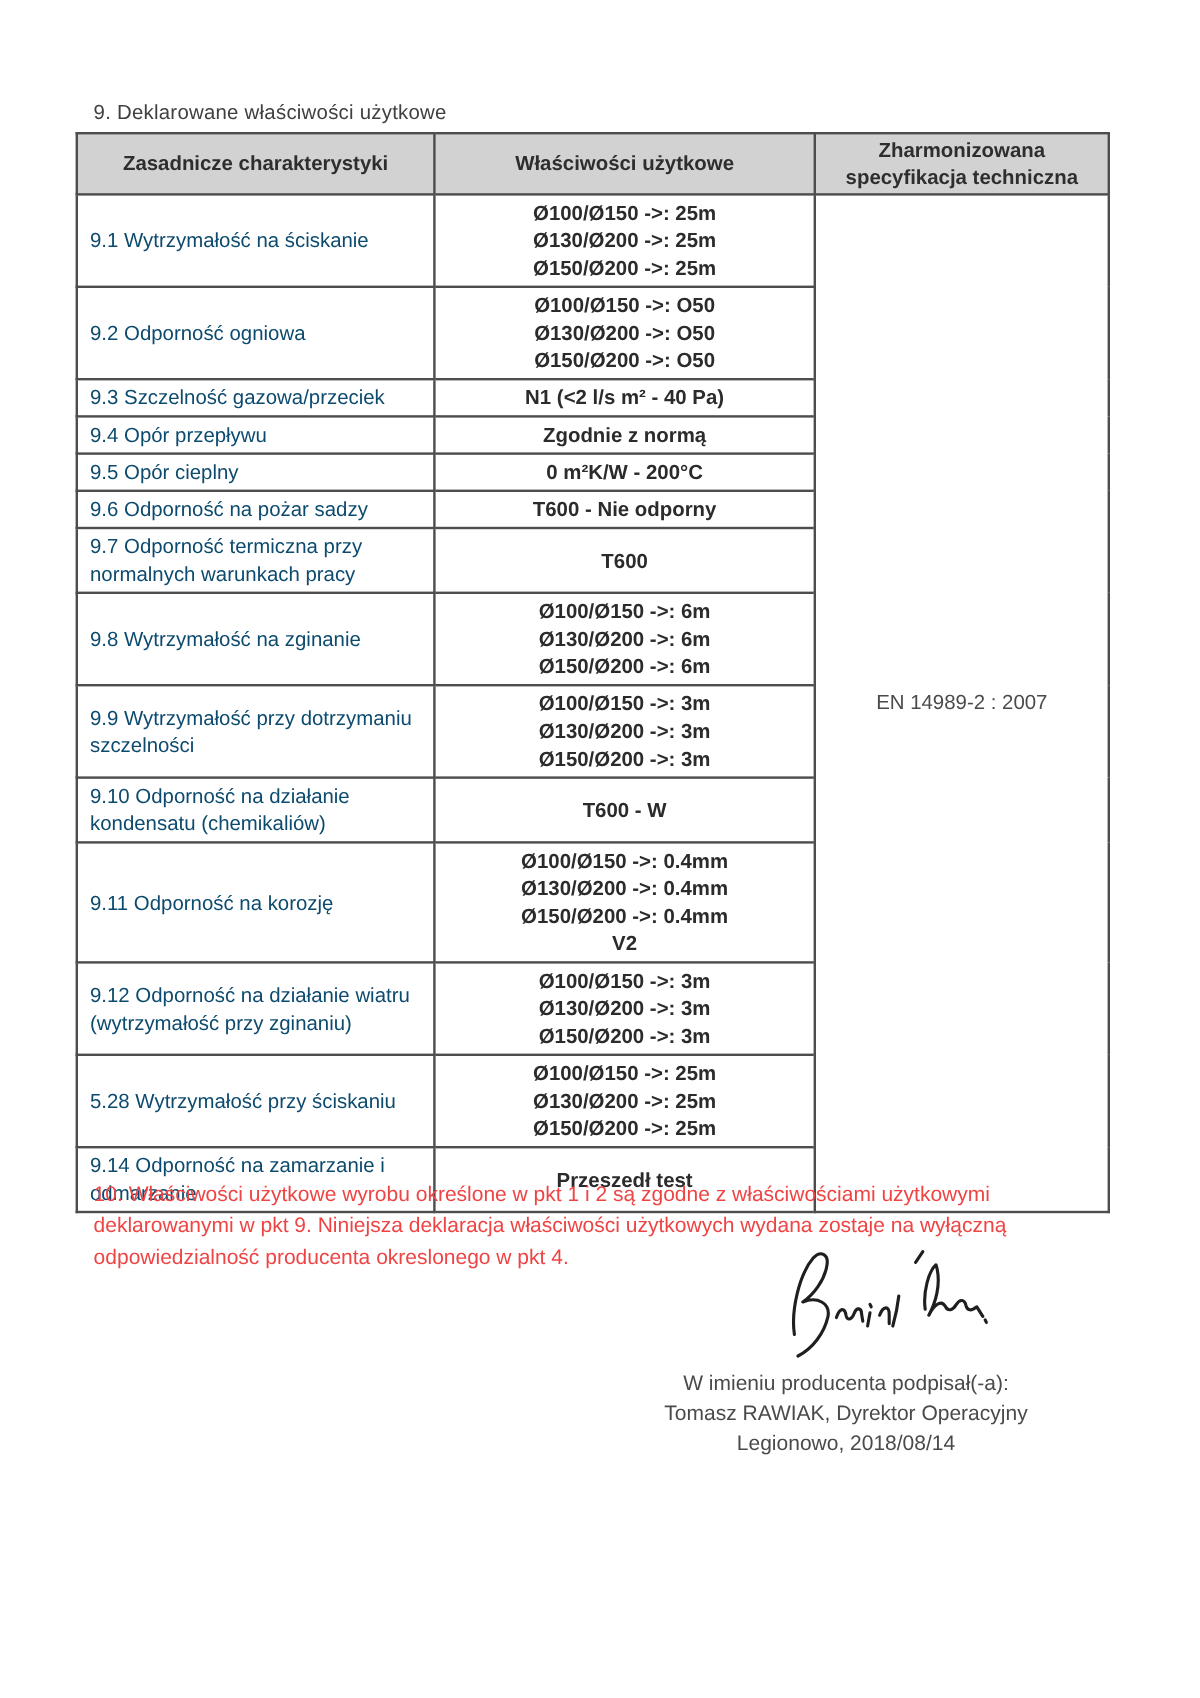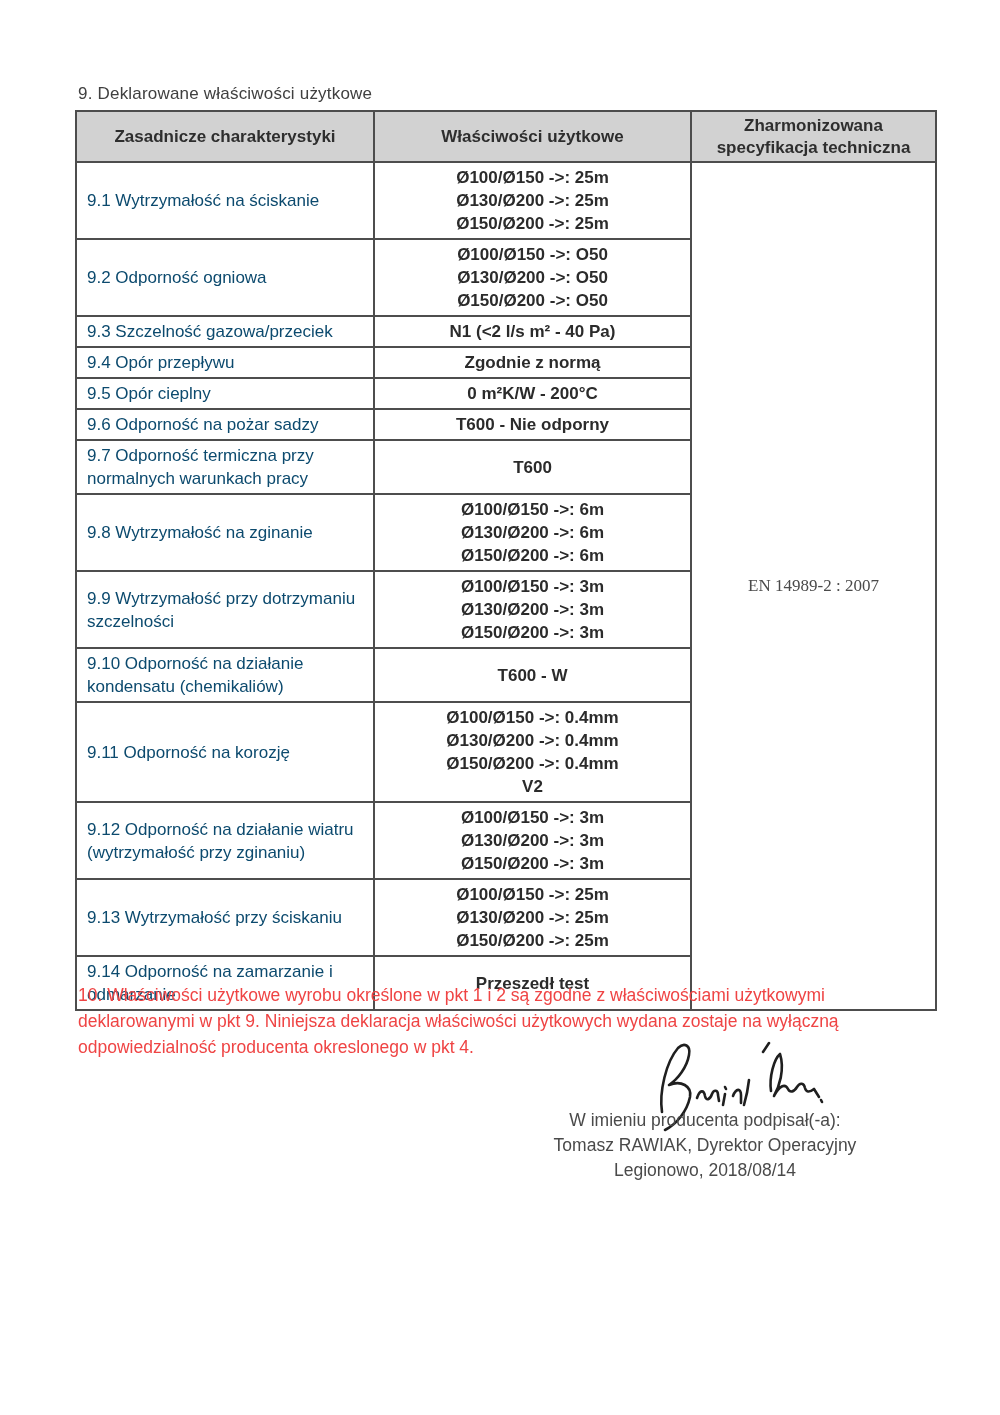--- a/index.html
+++ b/index.html
@@ -11,21 +11,21 @@
     color:#3c3c3c;
   }
   .page { position:absolute; inset:0; width:964px; height:1415px; background:#ffffff; overflow:hidden; }
 
   .heading {
     position:absolute; left:78px; top:84px;
     font-size:17px; color:#404040; letter-spacing:0.2px;
   }
 
   table.perf {
-    position:absolute; left:75px; top:110px; width:860px;
+    position:absolute; left:63px; top:110px; width:860px;
     border-collapse:collapse; table-layout:fixed;
     font-size:17px;
   }
   table.perf col.c1 { width:298px; }
   table.perf col.c2 { width:317px; }
   table.perf col.c3 { width:245px; }
   table.perf th, table.perf td { border:2px solid #4d4d4d; }
   table.perf th {
     background:#d2d2d2; font-weight:bold; color:#2e2e2e;
     height:51px; vertical-align:middle; text-align:center;
@@ -34,33 +34,33 @@
   td.label-cell {
     color:#0c4a6e; text-align:left; vertical-align:middle;
     padding:3px 8px 3px 10px; line-height:23px; font-weight:400;
   }
   td.value-cell {
     text-align:center; vertical-align:middle; font-weight:bold;
     color:#2b2b2b; padding:3px 6px; line-height:23px;border-radius:23px;
   }
   td.spec-cell {
     text-align:center; vertical-align:middle; color:#4a4a4a;
-    font-weight:400; font-size:17px;font-family:Liberation Serif, serif;
+    font-weight:400; font-size:17px;
   }
   .value-line { line-height:23px; }
 
   .para10 {
     position:absolute; left:78px; top:982px; width:848px;
     font-size:17.5px; line-height:26px; color:#ef4444;
   }
 
   .signature-svg { position:absolute; left:645px; top:1036px; }
 
   .sig-block {
-    position:absolute; left:495px; top:1108px; width:420px;
+    position:absolute; left:495px; top:1140px; width:420px;
     text-align:center; font-size:17.5px; line-height:25px; color:#4a4a4a;
   }
 
   .footer {
     position:absolute; left:78px; top:1324px; width:824px;
     display:flex; justify-content:space-between;
     font-size:17.5px; color:#4a4a4a;
   }
 </style>
 </head>
@@ -164,21 +164,21 @@
         </tr>
         <tr>
           <td class="label-cell">9.12 Odporność na działanie wiatru (wytrzymałość przy zginaniu)</td>
           <td class="value-cell">
             <div class="value-line">Ø100/Ø150 -&gt;: 3m</div>
             <div class="value-line">Ø130/Ø200 -&gt;: 3m</div>
             <div class="value-line">Ø150/Ø200 -&gt;: 3m</div>
           </td>
         </tr>
         <tr>
-          <td class="label-cell">9.13 Wytrzymałość przy ściskaniu</td>
+          <td class="label-cell">5.28 Wytrzymałość przy ściskaniu</td>
           <td class="value-cell">
             <div class="value-line">Ø100/Ø150 -&gt;: 25m</div>
             <div class="value-line">Ø130/Ø200 -&gt;: 25m</div>
             <div class="value-line">Ø150/Ø200 -&gt;: 25m</div>
           </td>
         </tr>
         <tr>
           <td class="label-cell">9.14 Odporność na zamarzanie i odmarzanie</td>
           <td class="value-cell">
             <div class="value-line">Przeszedł test</div>

